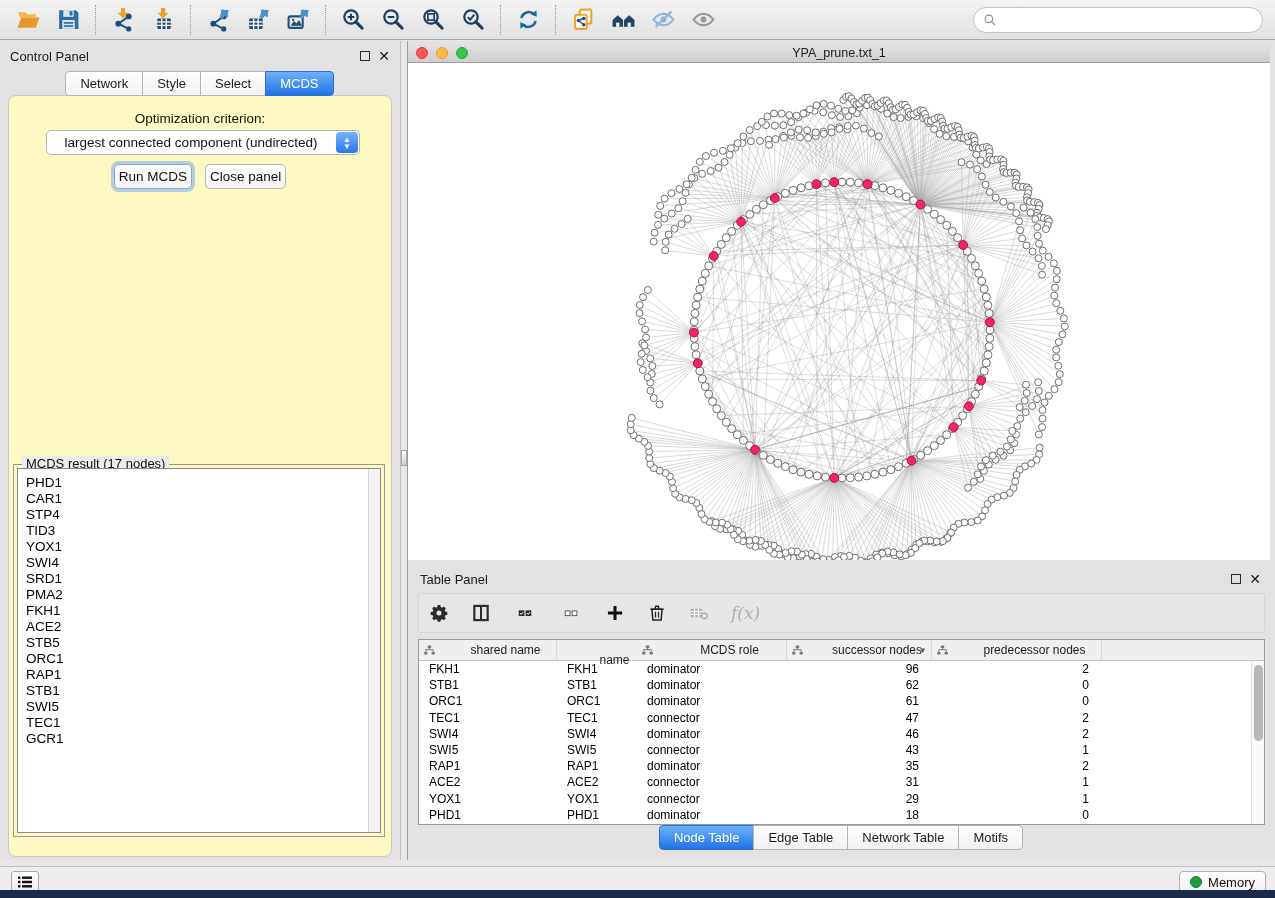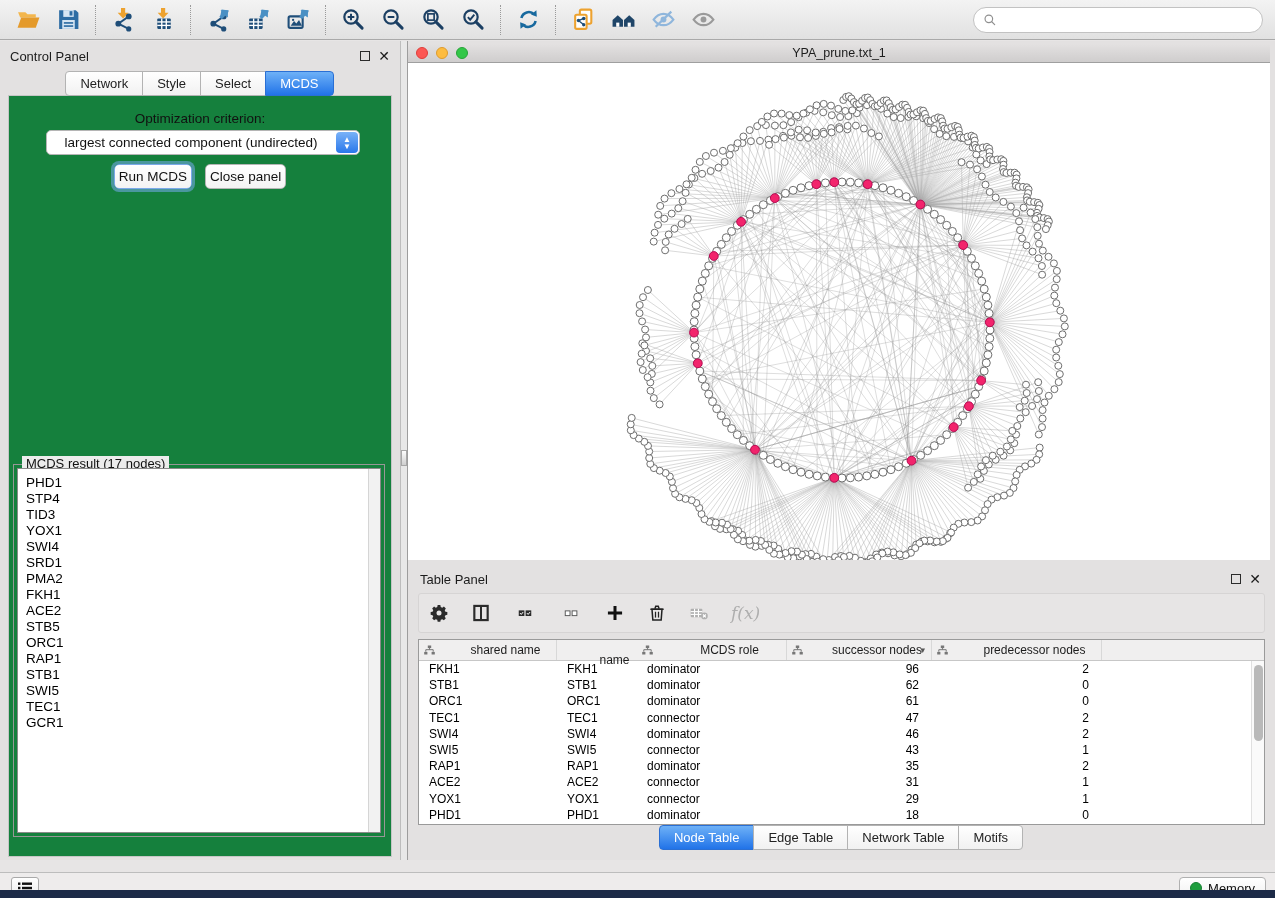--- a/index.html
+++ b/index.html
@@ -26,21 +26,21 @@
   .win-btns { margin-left:auto; display:flex; align-items:center; gap:8px; }
   .float-box { width:10px; height:10px; border:1.6px solid #2b2b2b; display:inline-block; }
   .close-x { font-size:14px; font-weight:bold; color:#1a1a1a; line-height:10px; }
   .seg-row { display:flex; justify-content:center; margin-top:4px; position:relative; z-index:2; }
   .seg { font-size:13px; color:#222; background:linear-gradient(#ffffff,#f1f1f1);
     border:1px solid #b3b3b3; padding:4px 14px; margin-left:-1px; cursor:default; }
   .seg:first-child { border-radius:4px 0 0 4px; }
   .seg:last-child { border-radius:0 4px 4px 0; }
   .seg.sel { background:linear-gradient(#6eb1f7,#2173e8); color:#fff; border-color:#2a6fd4; }
   .cp-box { position:absolute; top:54px; left:8px; right:8px; bottom:3px;
-    background:#15803d; border:1px solid #c6c6c6; border-radius:0; }
+    background:#fef9c3; border:1px solid #c6c6c6; border-radius:8px; }
   .opt-label { position:absolute; top:15px; width:100%; text-align:center; font-size:13.5px; color:#111; }
   .combo { position:absolute; top:34px; left:37px; width:314px; height:25px; background:#fff;
     border:1px solid #b5b5b5; border-radius:5px; display:flex; align-items:center; overflow:hidden; }
   .combo-text { flex:1; font-size:13.5px; color:#111; padding:0 6px; text-align:center; white-space:nowrap; }
   .combo-step { width:22px; align-self:stretch; background:linear-gradient(#79b2f8,#2a77ea); border-radius:4px;
     margin:1px; display:flex; flex-direction:column; align-items:center; justify-content:center; color:#fff; }
   .combo-step span { font-size:8px; line-height:7px; }
   .btn-row { position:absolute; top:68px; width:100%; display:flex; justify-content:center; gap:13px; }
   .push-btn { font-size:13.5px; color:#111; background:linear-gradient(#ffffff,#f3f3f3);
     border:1px solid #b5b5b5; border-radius:5px; padding:4px 4px; }
@@ -87,21 +87,21 @@
   .th .chev { position:absolute; right:6px; font-size:9px; color:#555; }
   .th.fill { flex:1; border-right:none; }
   .tr { display:flex; height:16.2px; align-items:center; }
   .td { flex:none; font-size:12px; color:#000; padding:0 10px; white-space:nowrap; overflow:hidden; }
   .td.num { text-align:right; padding-right:13px; }
   .tbl-scroll { position:absolute; top:21px; right:0; bottom:0; width:13px; background:#fafafa; border-left:1px solid #e0e0e0; }
   .tbl-thumb { position:absolute; top:4px; left:1.5px; width:9px; height:76px; background:#b9b9b9; border-radius:5px; }
   .tp-tabs { position:absolute; bottom:8px; left:0; right:0; display:flex; justify-content:center; }
 
   
-  .statusbar { position:absolute; bottom:0; left:0; right:0; height:18px; background:#eeecec; border-top:1px solid #bdbdbd; }
+  .statusbar { position:absolute; bottom:0; left:0; right:0; height:24px; background:#eeecec; border-top:1px solid #bdbdbd; }
   .status-list-btn { position:absolute; left:11px; top:4px; width:28px; height:21px; background:linear-gradient(#fff,#ececec);
     border:1px solid #a9a9a9; border-radius:3px; display:flex; align-items:center; justify-content:center; }
   .memory-btn { position:absolute; right:9px; top:4px; height:22px; background:linear-gradient(#fff,#f0f0f0);
     border:1px solid #b0b0b0; border-radius:4px; display:flex; align-items:center; padding:0 10px; gap:6px; }
   .mem-dot { width:12px; height:12px; border-radius:50%; background:#1f9e3e; border:1px solid #158032; }
   .memory-btn span.lbl { font-size:13px; color:#111; }
   .desktop-strip { position:absolute; bottom:0; left:0; right:0; height:8px;
     background:linear-gradient(90deg,#1a2742,#233željez152,#1a2742); background:#1c2a47; }
 </style>
 </head>
@@ -331,20 +331,21 @@
       </div>
       <div class="btn-row">
         <button class="push-btn focused">Run MCDS</button>
         <button class="push-btn">Close panel</button>
       </div>
       <div class="result-group">
         <span class="result-legend">MCDS result (17 nodes)</span>
         <div class="result-list">
           <div class="result-items" id="mcds-items">
               <div class="list-item">PHD1</div>
+              <div class="list-item">CAR1</div>
               <div class="list-item">STP4</div>
               <div class="list-item">TID3</div>
               <div class="list-item">YOX1</div>
               <div class="list-item">SWI4</div>
               <div class="list-item">SRD1</div>
               <div class="list-item">PMA2</div>
               <div class="list-item">FKH1</div>
               <div class="list-item">ACE2</div>
               <div class="list-item">STB5</div>
               <div class="list-item">ORC1</div>

